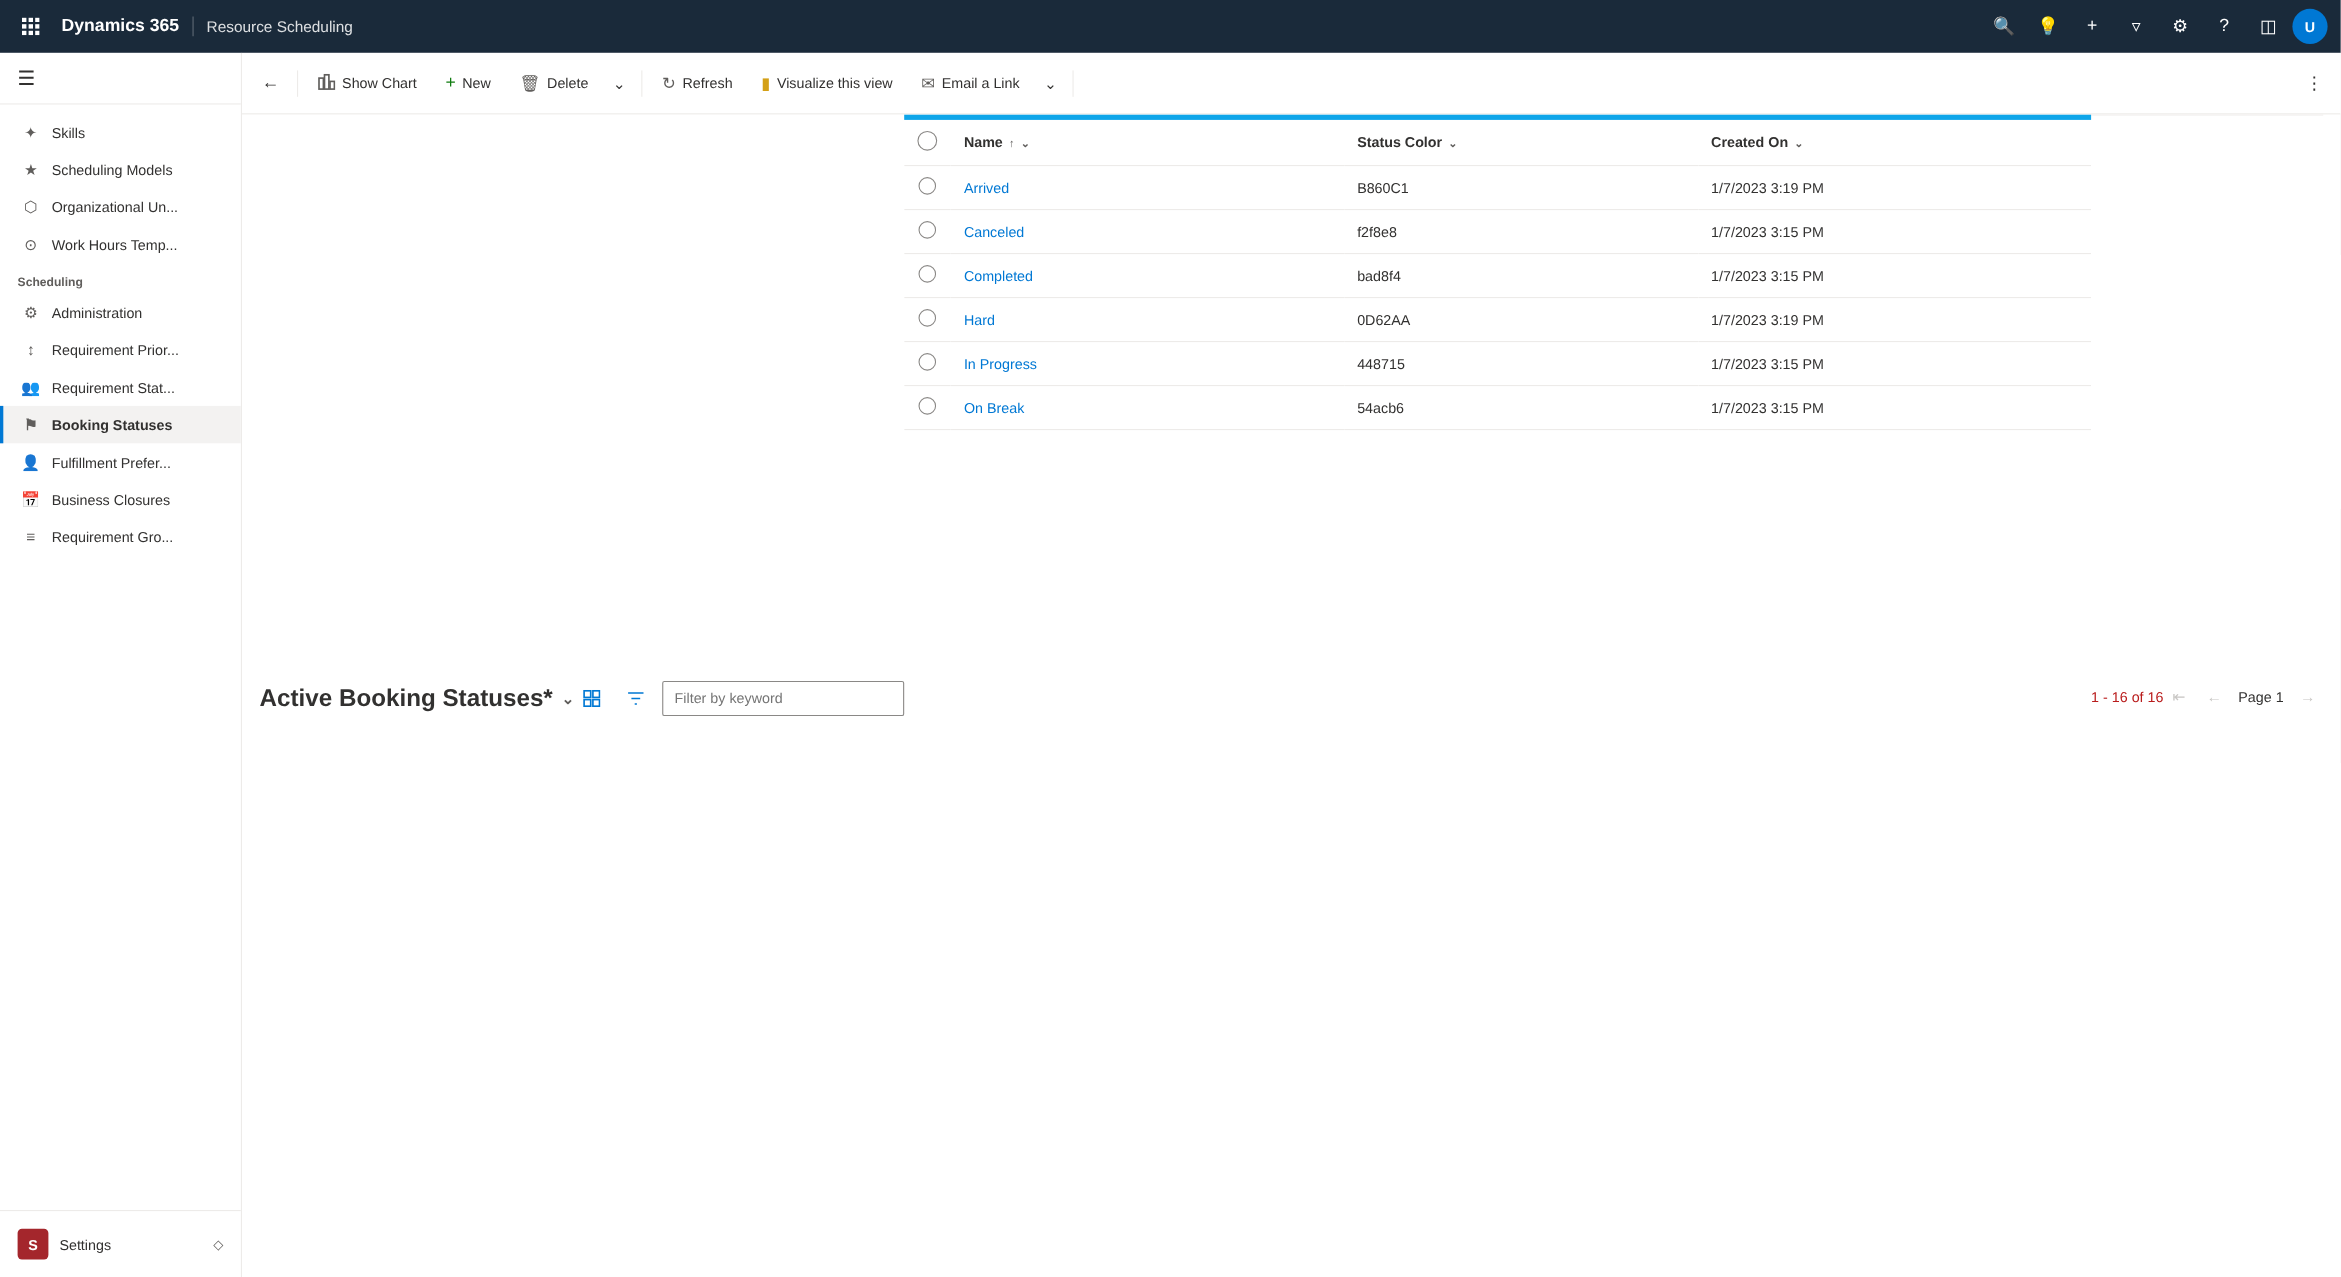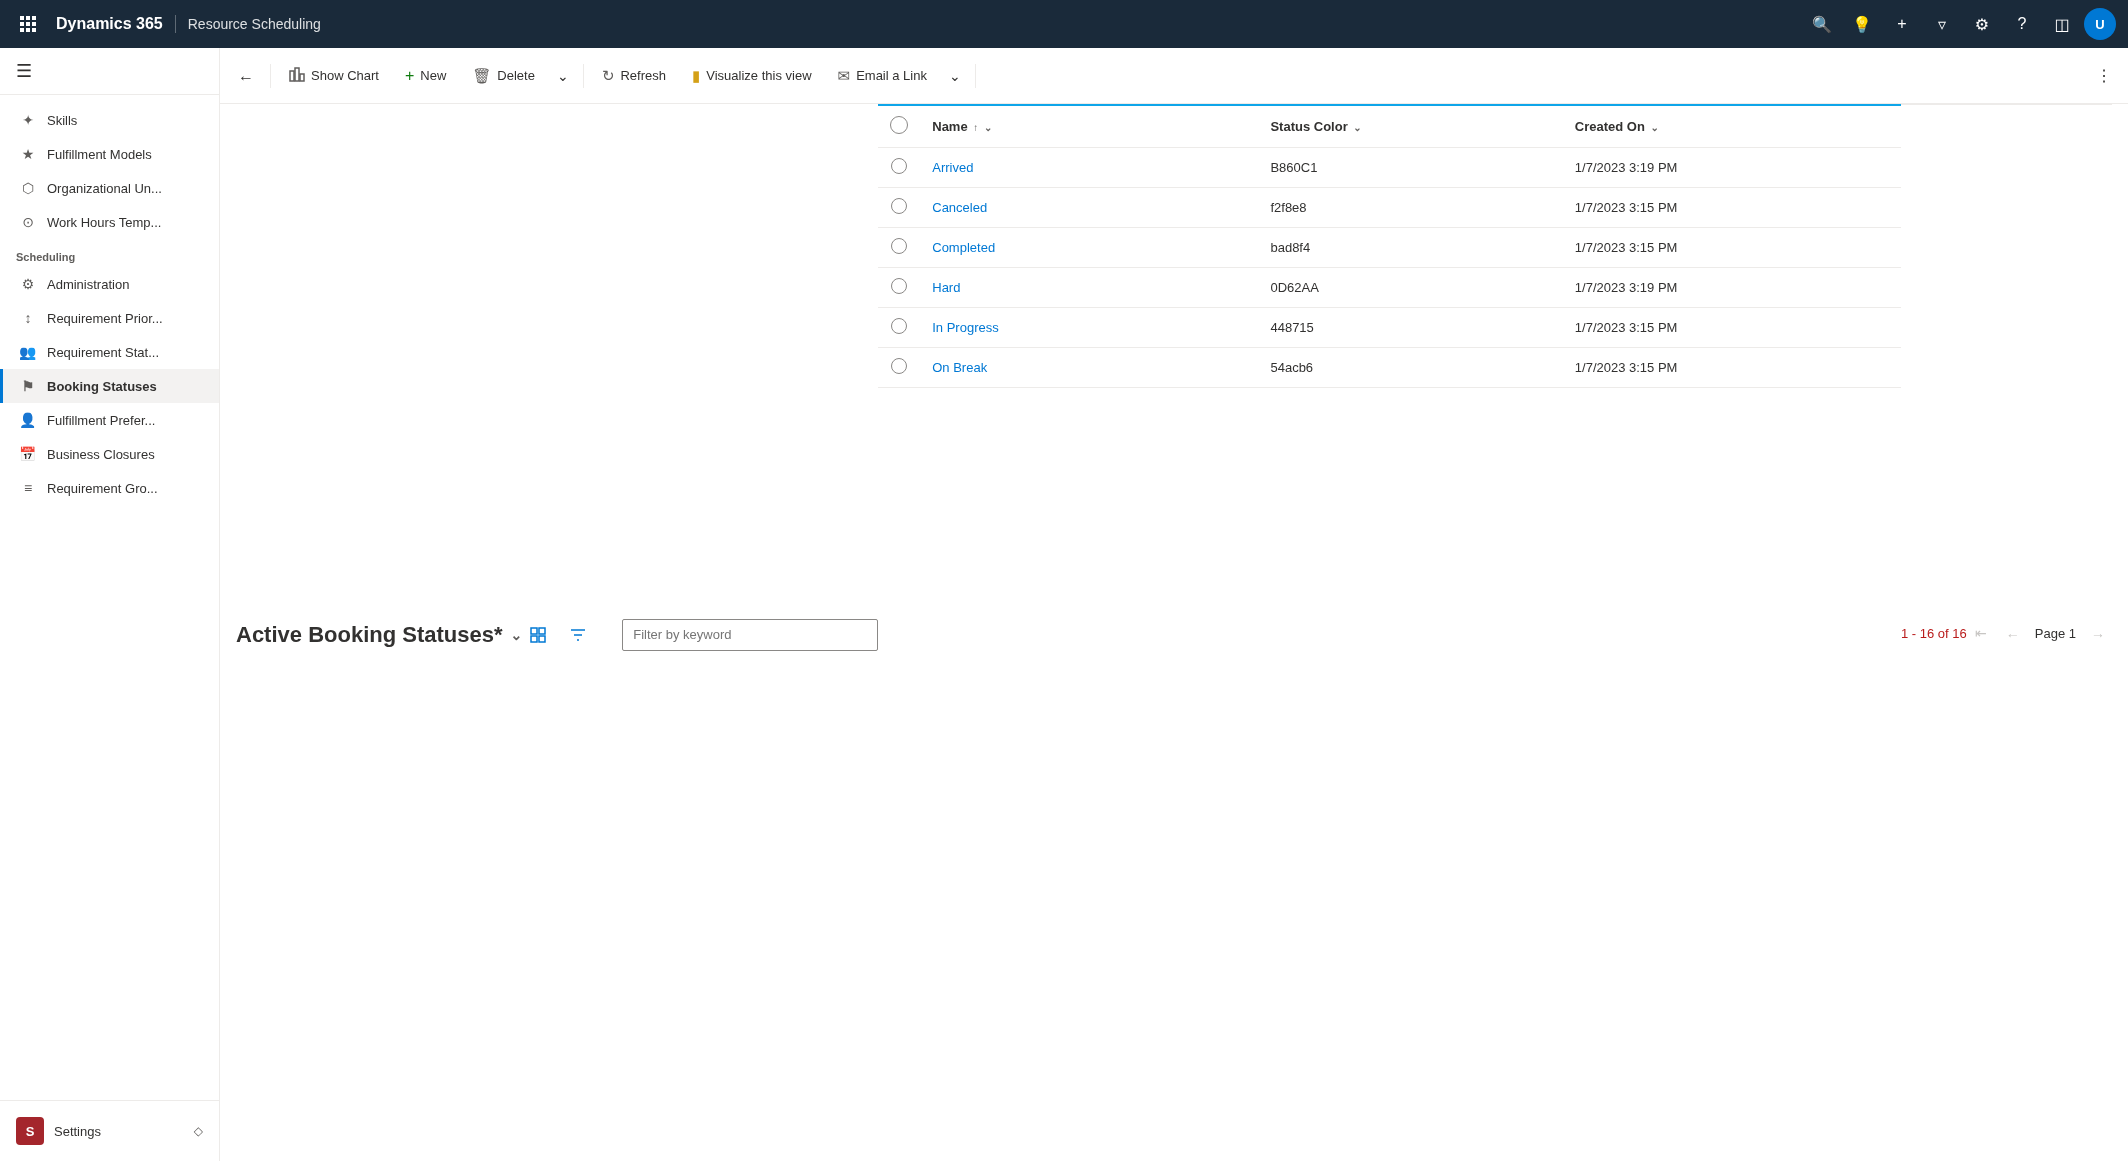--- a/index.html
+++ b/index.html
@@ -271,30 +271,29 @@
       border: none;
       background: transparent;
     }
     .filter-input {
       height: 32px;
       padding: 0 10px;
       border: 1px solid #8a8886;
       border-radius: 2px;
       font-size: 13px;
       color: #605e5c;
-      width: 256px;
+      width: 220px;
       outline: none;
-      margin-left: 20px;
     }
 
     
     .table-container {
       flex: 1;
       overflow-y: auto;
-      border-top: 2px solid #0ea5e9;
+      border-top: 5px solid #0ea5e9;
       position: relative;
     }
     .data-table {
       width: 100%;
       border-collapse: collapse;
     }
     .data-table thead th {
       position: sticky;
       top: 0;
       background: #fff;
@@ -432,21 +431,21 @@
     <div class="sidebar-hamburger">
       <span style="font-size:18px; cursor:pointer; color:#323130;">☰</span>
     </div>
     <div class="sidebar-nav">
       <div class="sidebar-item">
         <span class="sidebar-item-icon">✦</span>
         <span>Skills</span>
       </div>
       <div class="sidebar-item">
         <span class="sidebar-item-icon">★</span>
-        <span>Fulfillment Models</span>
+        <span>Scheduling Models</span>
       </div>
       <div class="sidebar-item">
         <span class="sidebar-item-icon">⬡</span>
         <span>Organizational Un...</span>
       </div>
       <div class="sidebar-item">
         <span class="sidebar-item-icon">⊙</span>
         <span>Work Hours Temp...</span>
       </div>
 

